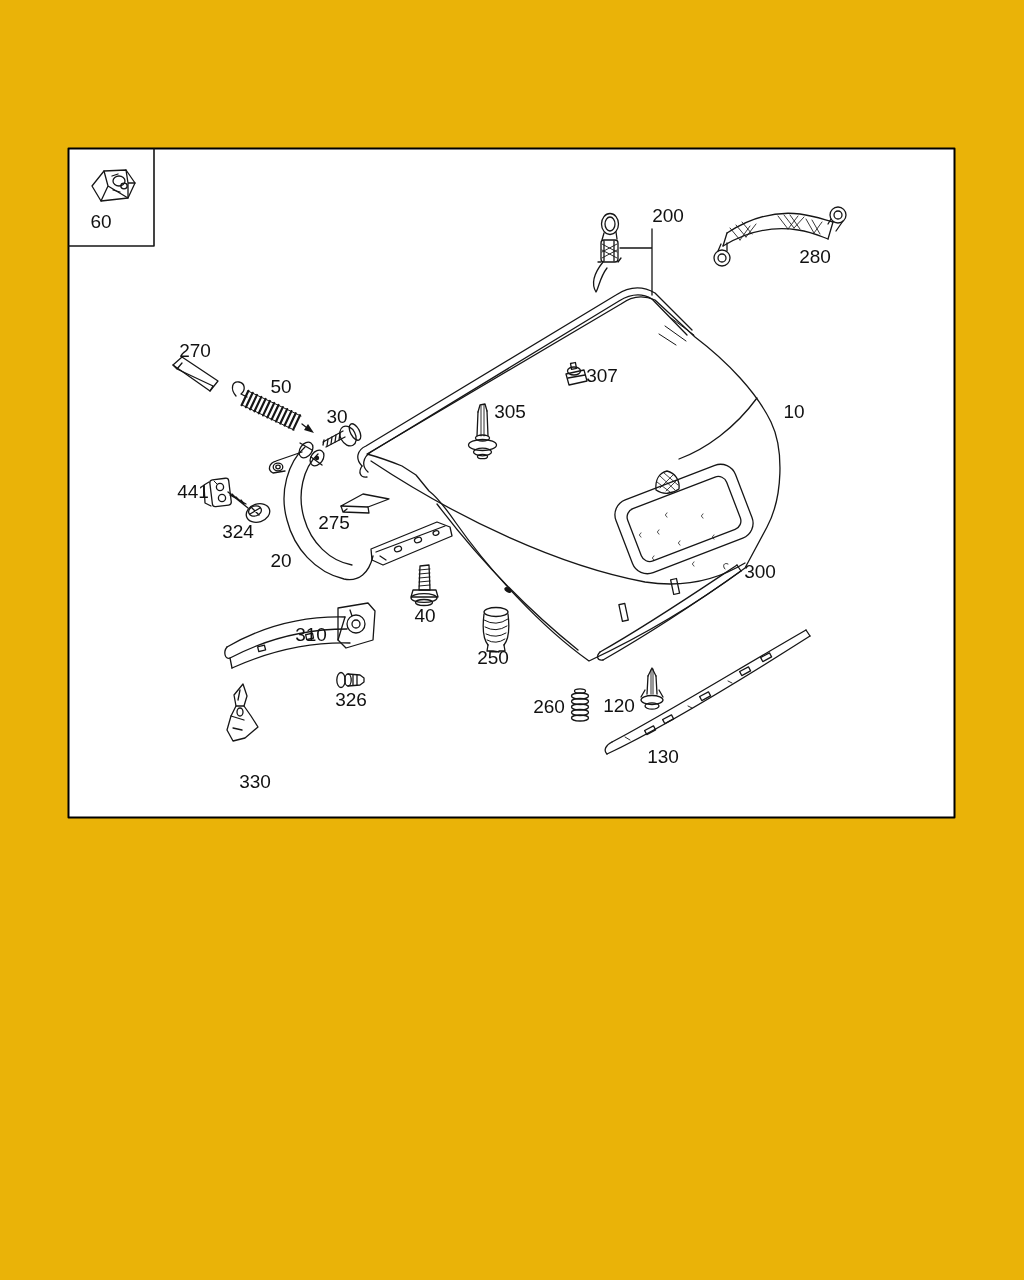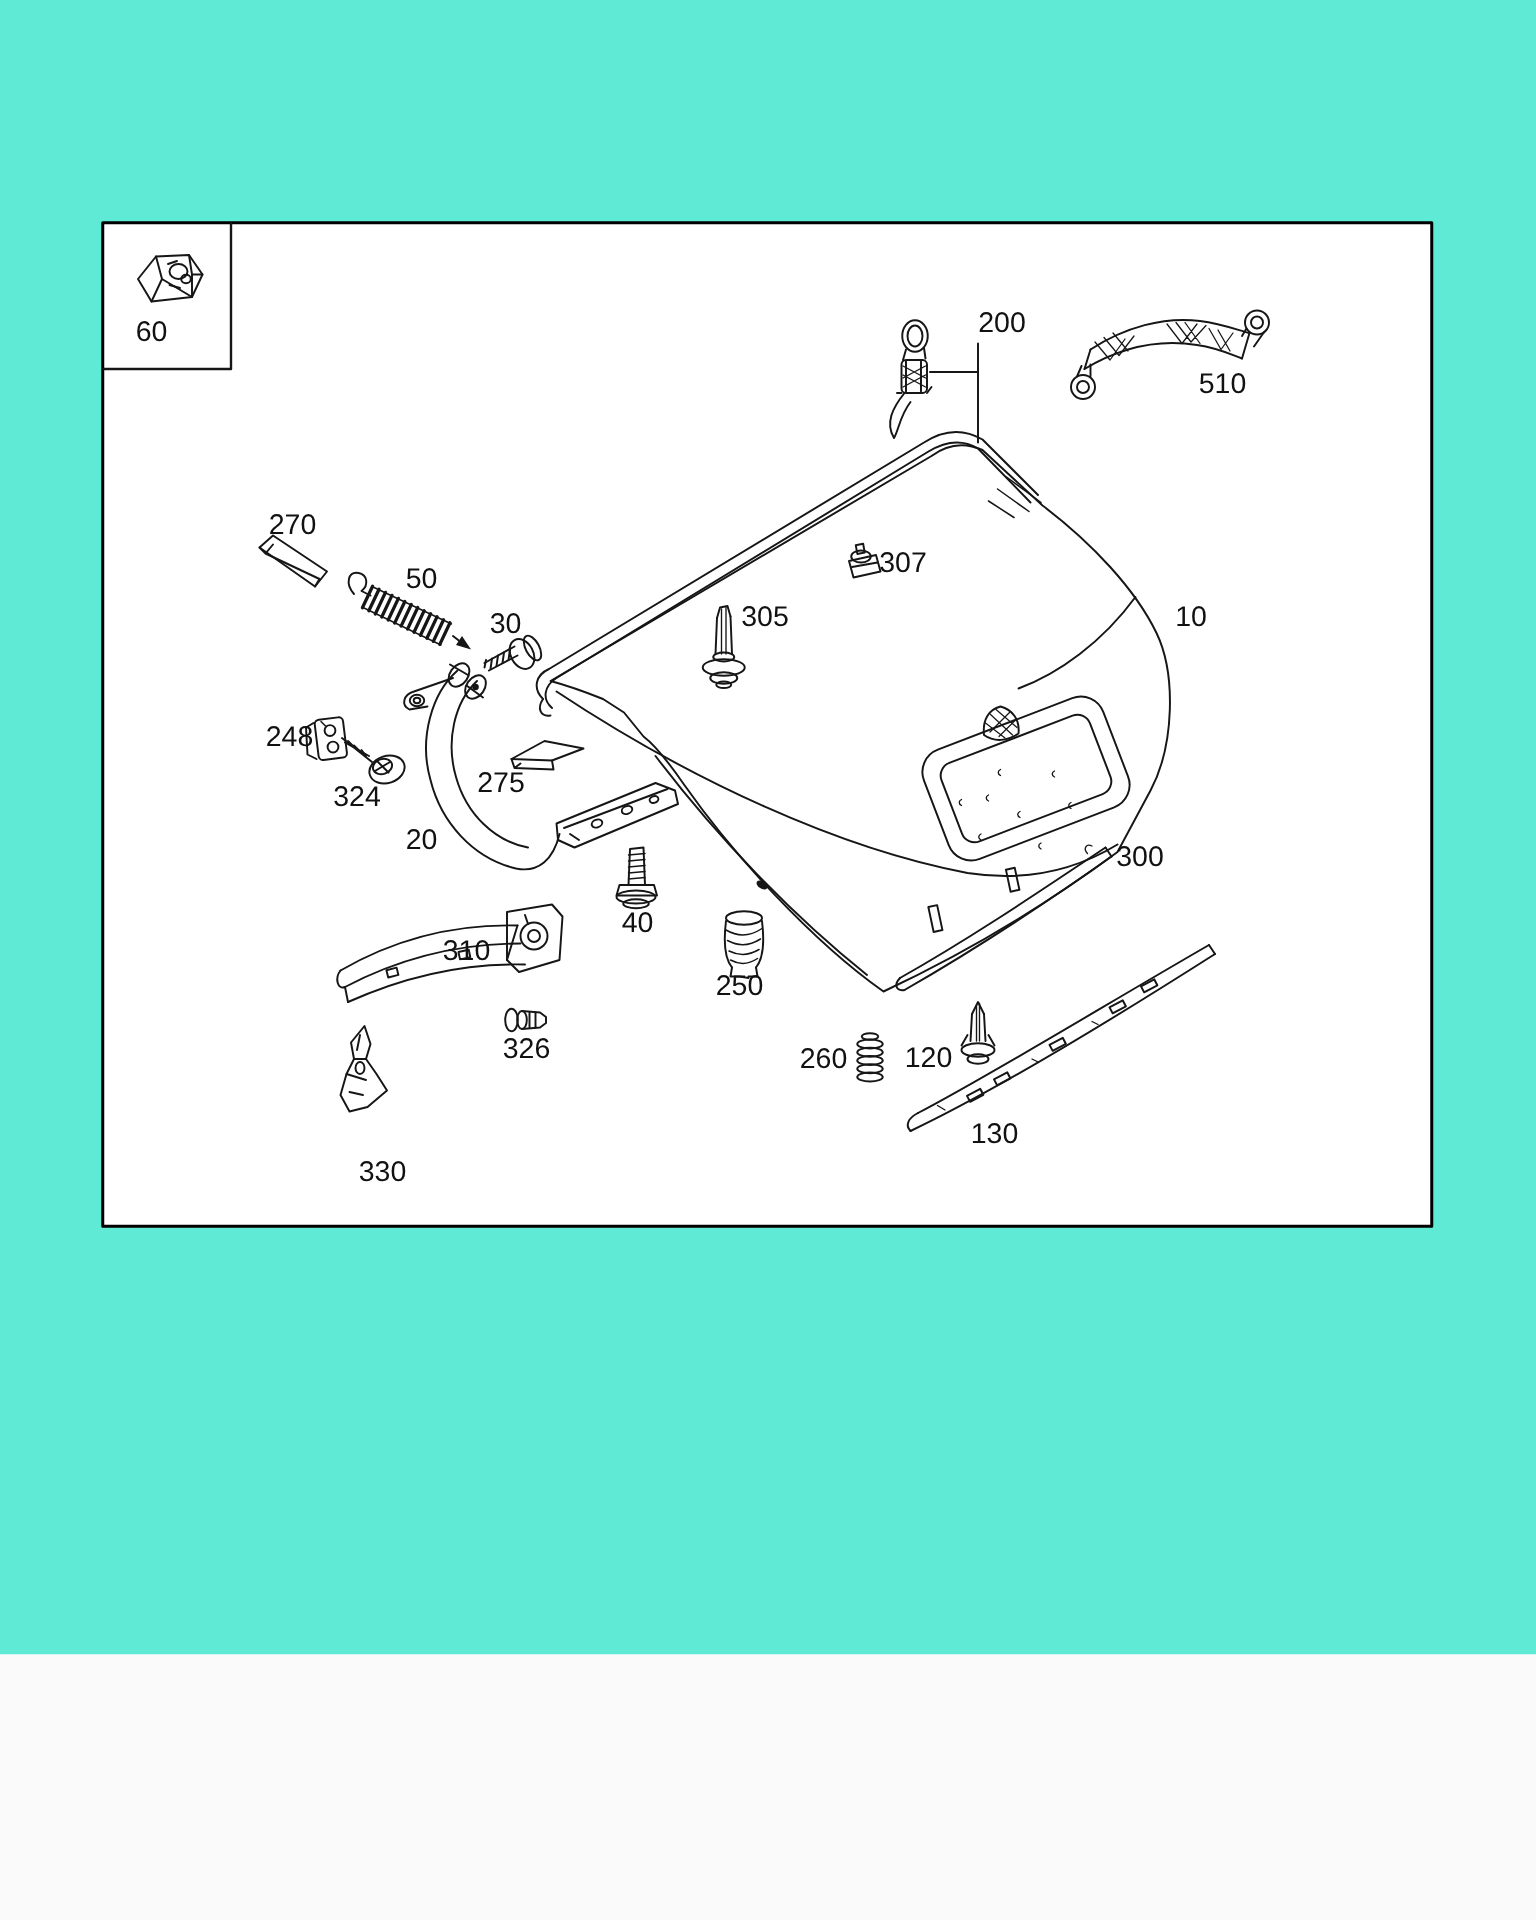--- a/index.html
+++ b/index.html
@@ -1,16 +1,16 @@
 <!DOCTYPE html>
 <html><head>
 <meta charset="utf-8">
 <style>
   html,body{margin:0;padding:0;background:#fafafa;}
-  .stage{position:relative;width:1024px;height:1103px;background:#5eead4;overflow:hidden;}
+  .stage{position:relative;width:1024px;height:1280px;background:#eab308;overflow:hidden;}
   svg{position:absolute;left:0;top:0;}
   .part-label{
     position:absolute;
     transform:translate(-50%,-50%);
     font-family:"Liberation Sans",sans-serif;
     font-size:19px;
     color:#111;
     white-space:nowrap;
     cursor:pointer;
     user-select:none;
@@ -245,28 +245,28 @@
       <rect x="740" y="669" width="10" height="4.5" transform="rotate(-28 745 671)"></rect>
       <rect x="761" y="655" width="10" height="4.5" transform="rotate(-28 766 657)"></rect>
       <path d="M625,737 L630,740 M688,706 L692,708 M728,681 L732,683" stroke-width="0.9"></path>
     </g>
 
   </g>
 </svg>
 
 <div class="part-label" style="left:101px;top:222px;">60</div>
 <div class="part-label" style="left:651px;top:216px;margin-left:17px;">200</div>
-<div class="part-label" style="left:815px;top:257px;">510</div>
+<div class="part-label" style="left:815px;top:257px;">280</div>
 <div class="part-label" style="left:195px;top:351px;">270</div>
 <div class="part-label" style="left:281px;top:387px;">50</div>
 <div class="part-label" style="left:337px;top:417px;">30</div>
 <div class="part-label" style="left:510px;top:412px;">305</div>
 <div class="part-label" style="left:602px;top:376px;">307</div>
 <div class="part-label" style="left:794px;top:412px;">10</div>
-<div class="part-label" style="left:193px;top:492px;">248</div>
+<div class="part-label" style="left:193px;top:492px;">441</div>
 <div class="part-label" style="left:238px;top:532px;">324</div>
 <div class="part-label" style="left:334px;top:523px;">275</div>
 <div class="part-label" style="left:281px;top:561px;">20</div>
 <div class="part-label" style="left:760px;top:572px;">300</div>
 <div class="part-label" style="left:425px;top:616px;">40</div>
 <div class="part-label" style="left:275px;top:635px;margin-left:36px;">310</div>
 <div class="part-label" style="left:493px;top:658px;">250</div>
 <div class="part-label" style="left:351px;top:700px;">326</div>
 <div class="part-label" style="left:549px;top:707px;">260</div>
 <div class="part-label" style="left:619px;top:706px;">120</div>

